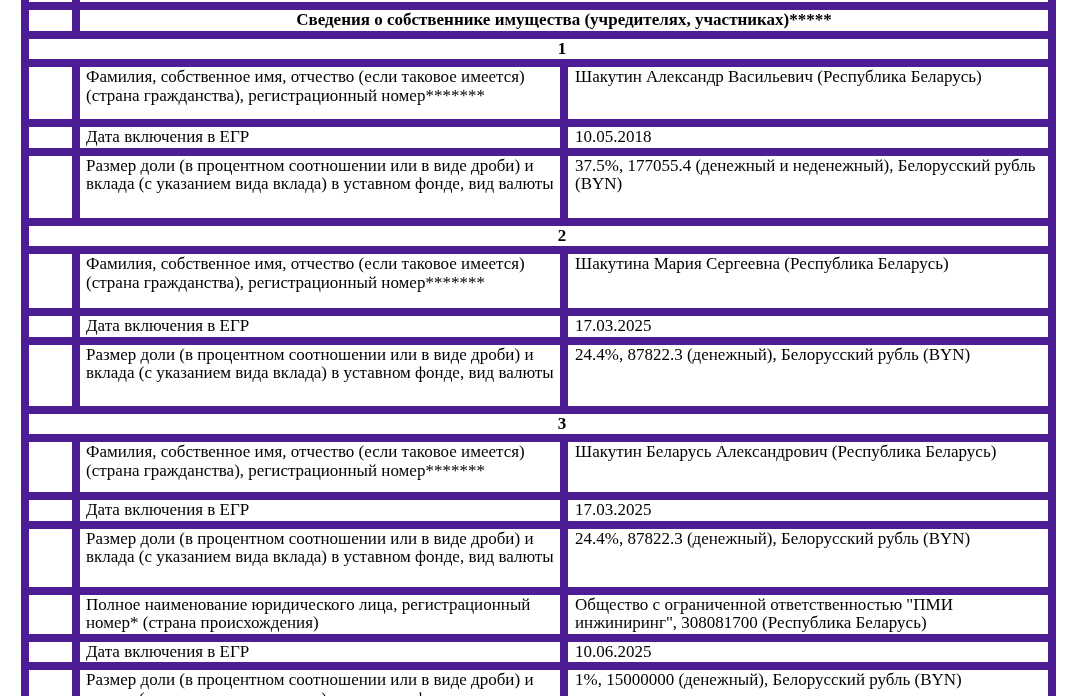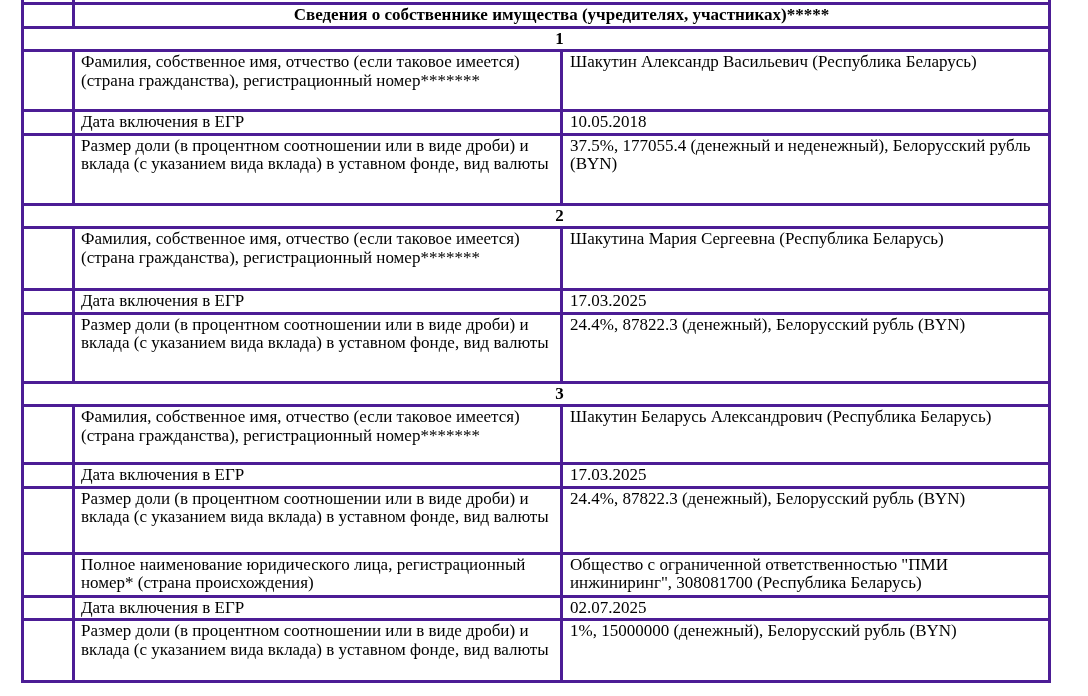--- a/index.html
+++ b/index.html
@@ -4,21 +4,21 @@
 <style>
   html,body{margin:0;padding:0;background:#ffffff;}
   body{width:1088px;height:696px;overflow:hidden;color:#000;
        font-family:"Liberation Serif","DejaVu Serif",serif;}
   .page{position:relative;width:1088px;height:696px;overflow:hidden;background:#fff;}
   table.doc{position:absolute;left:21px;top:0;width:1027px;
             border-collapse:collapse;table-layout:fixed;}
   col.c-num{width:51px;}
   col.c-label{width:488px;}
   col.c-value{width:488px;}
-  td{border:3px solid #4c1d95;vertical-align:top;
+  td{border:8px solid #4c1d95;vertical-align:top;
      font-size:17px;line-height:18.5px;
      padding:1px 4px 1px 6px;word-wrap:break-word;}
   td.empty{padding:0;}
   tr.cut td{border-top:none;height:2px;padding:0;}
   td.head{font-weight:bold;text-align:center;padding:1px 2px;}
   tr.numrow td{font-weight:bold;text-align:center;padding-left:51px;}
   td.value{padding:1px 6px 1px 7px;border-radius:10px;}
 </style>
 </head>
 <body>
@@ -101,21 +101,21 @@
     </tr>
 
     <tr style="height:43px">
       <td class="empty"></td>
       <td>Полное наименование юридического лица, регистрационный номер* (страна происхождения)</td>
       <td class="value">Общество с ограниченной ответственностью "ПМИ инжиниринг", 308081700 (Республика Беларусь)</td>
     </tr>
     <tr style="height:20px">
       <td class="empty"></td>
       <td>Дата включения в ЕГР</td>
-      <td class="value">02.07.2025</td>
+      <td class="value">10.06.2025</td>
     </tr>
     <tr style="height:62px">
       <td class="empty"></td>
       <td>Размер доли (в процентном соотношении или в виде дроби) и вклада (с указанием вида вклада) в уставном фонде, вид валюты</td>
       <td class="value">1%, 15000000 (денежный), Белорусский рубль (BYN)</td>
     </tr>
   </tbody>
     </table>
 </div>
 

